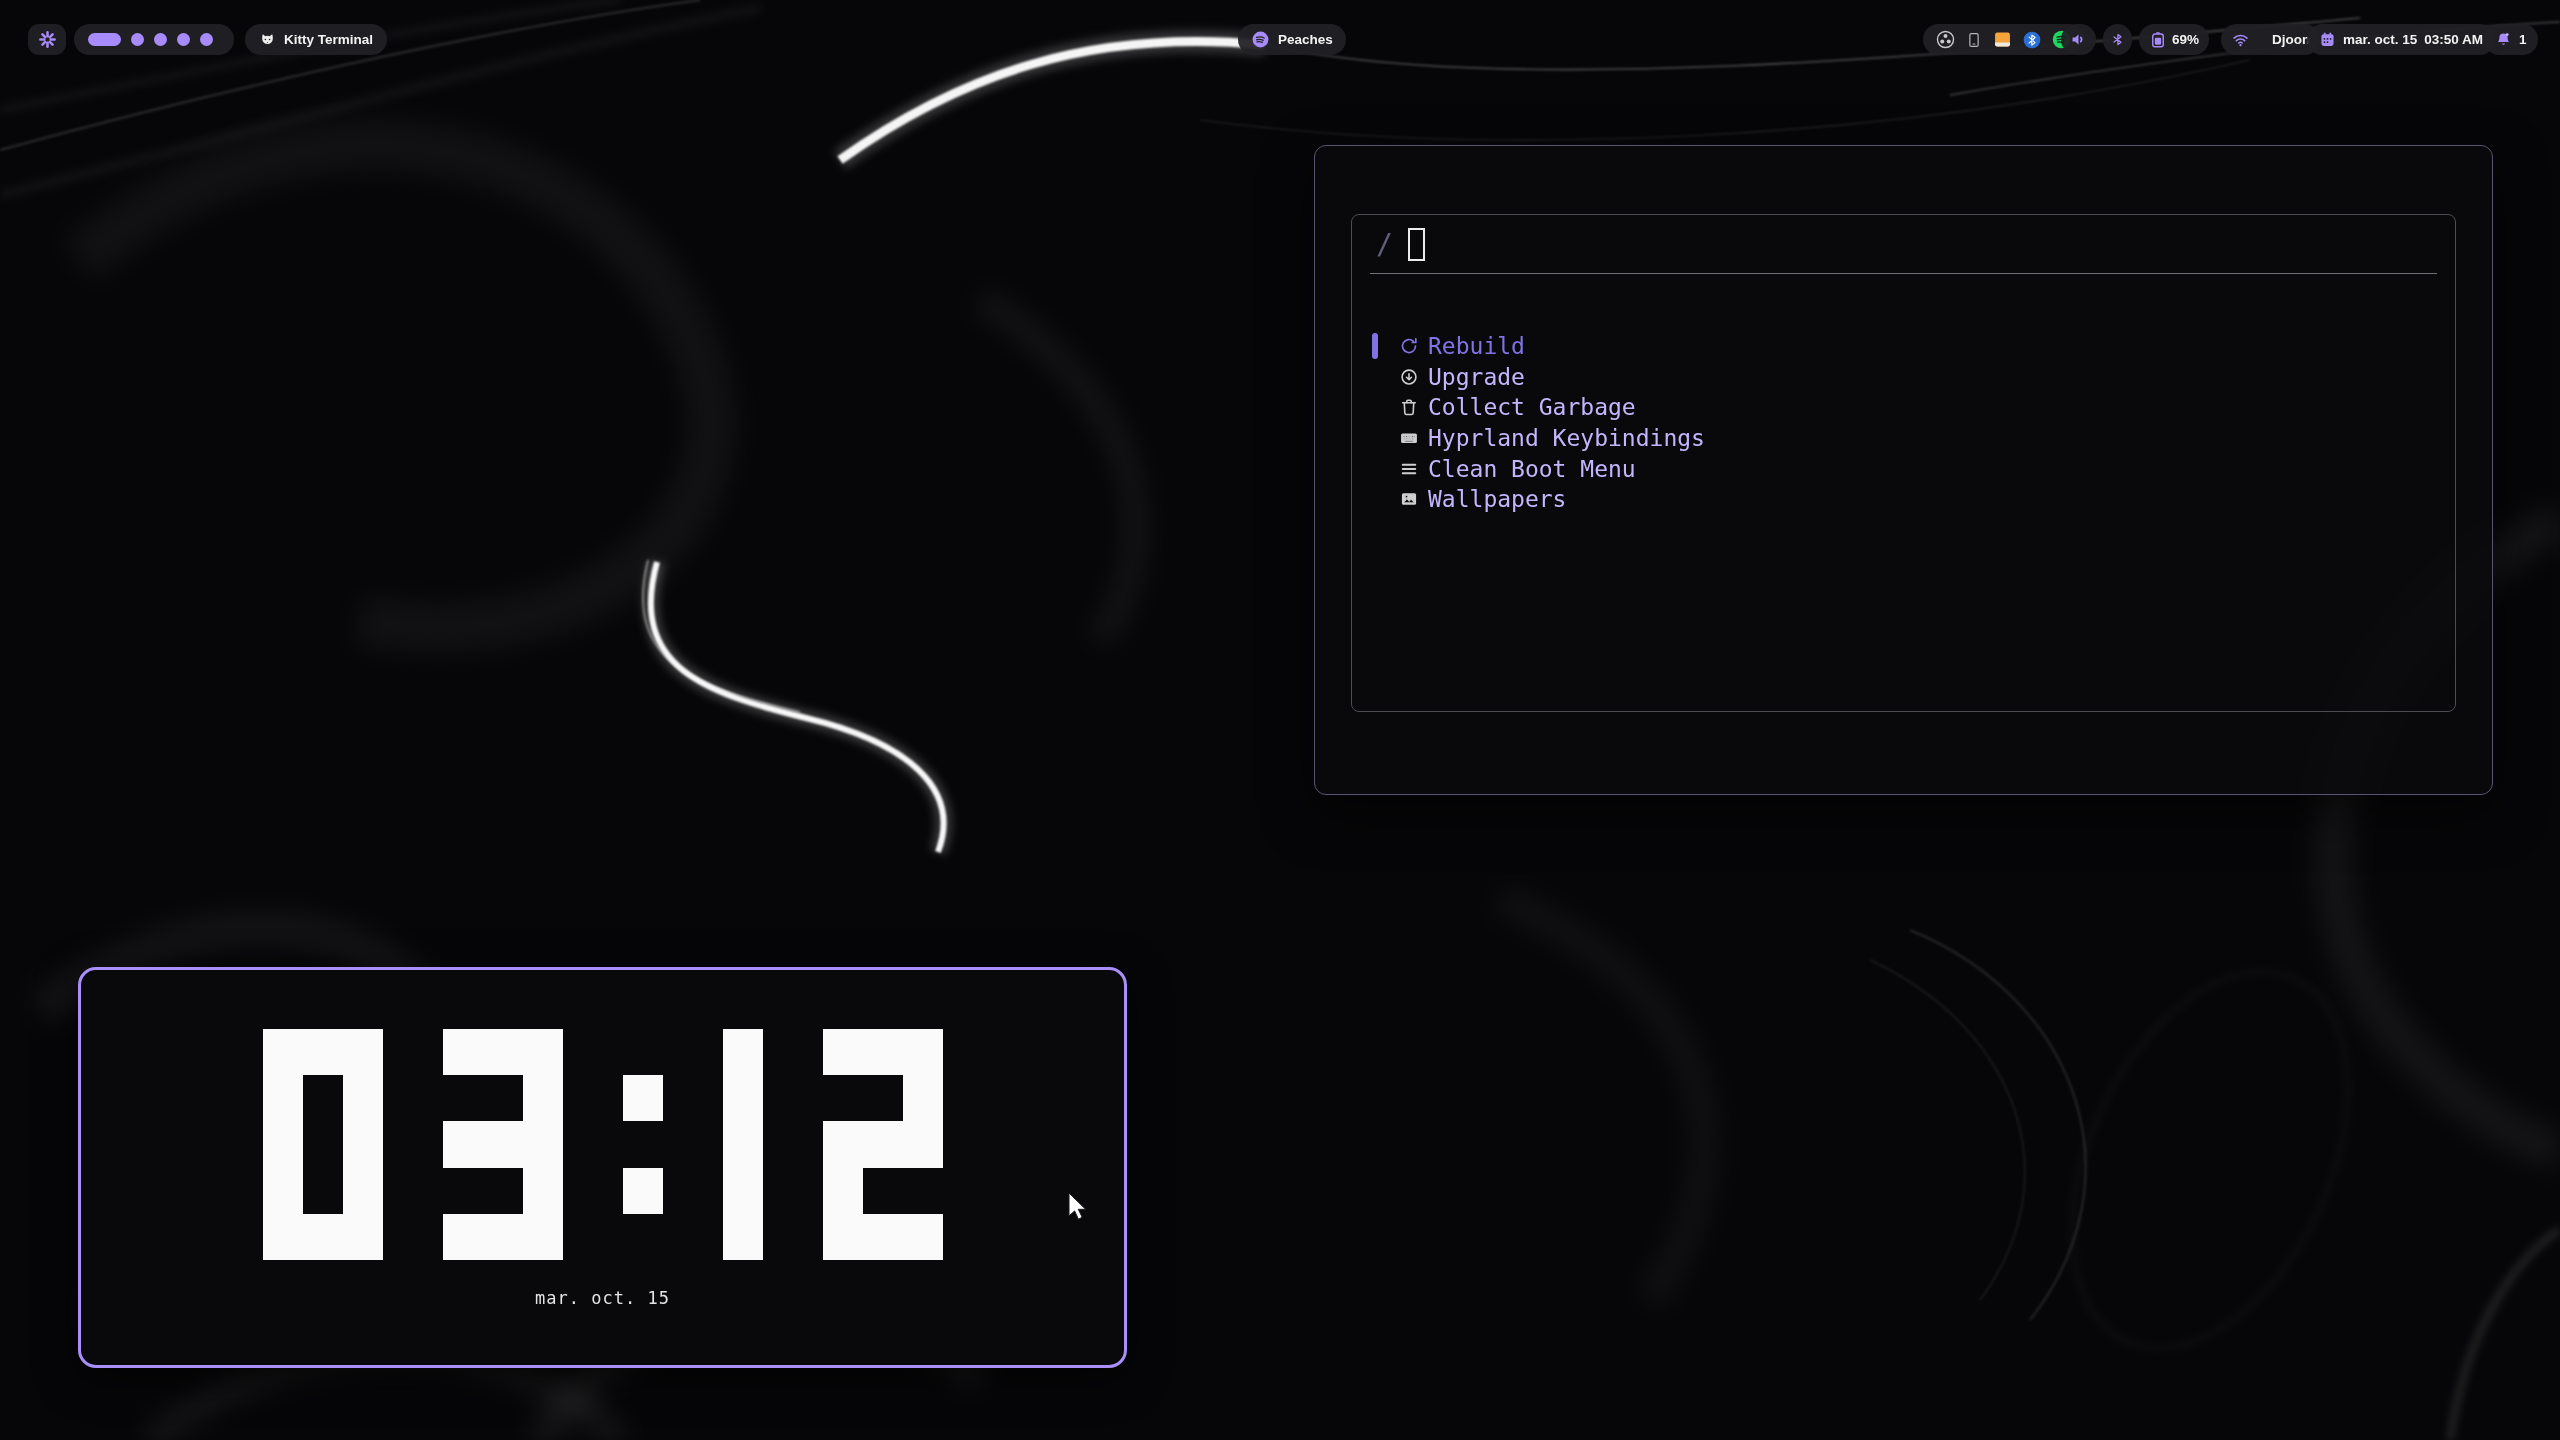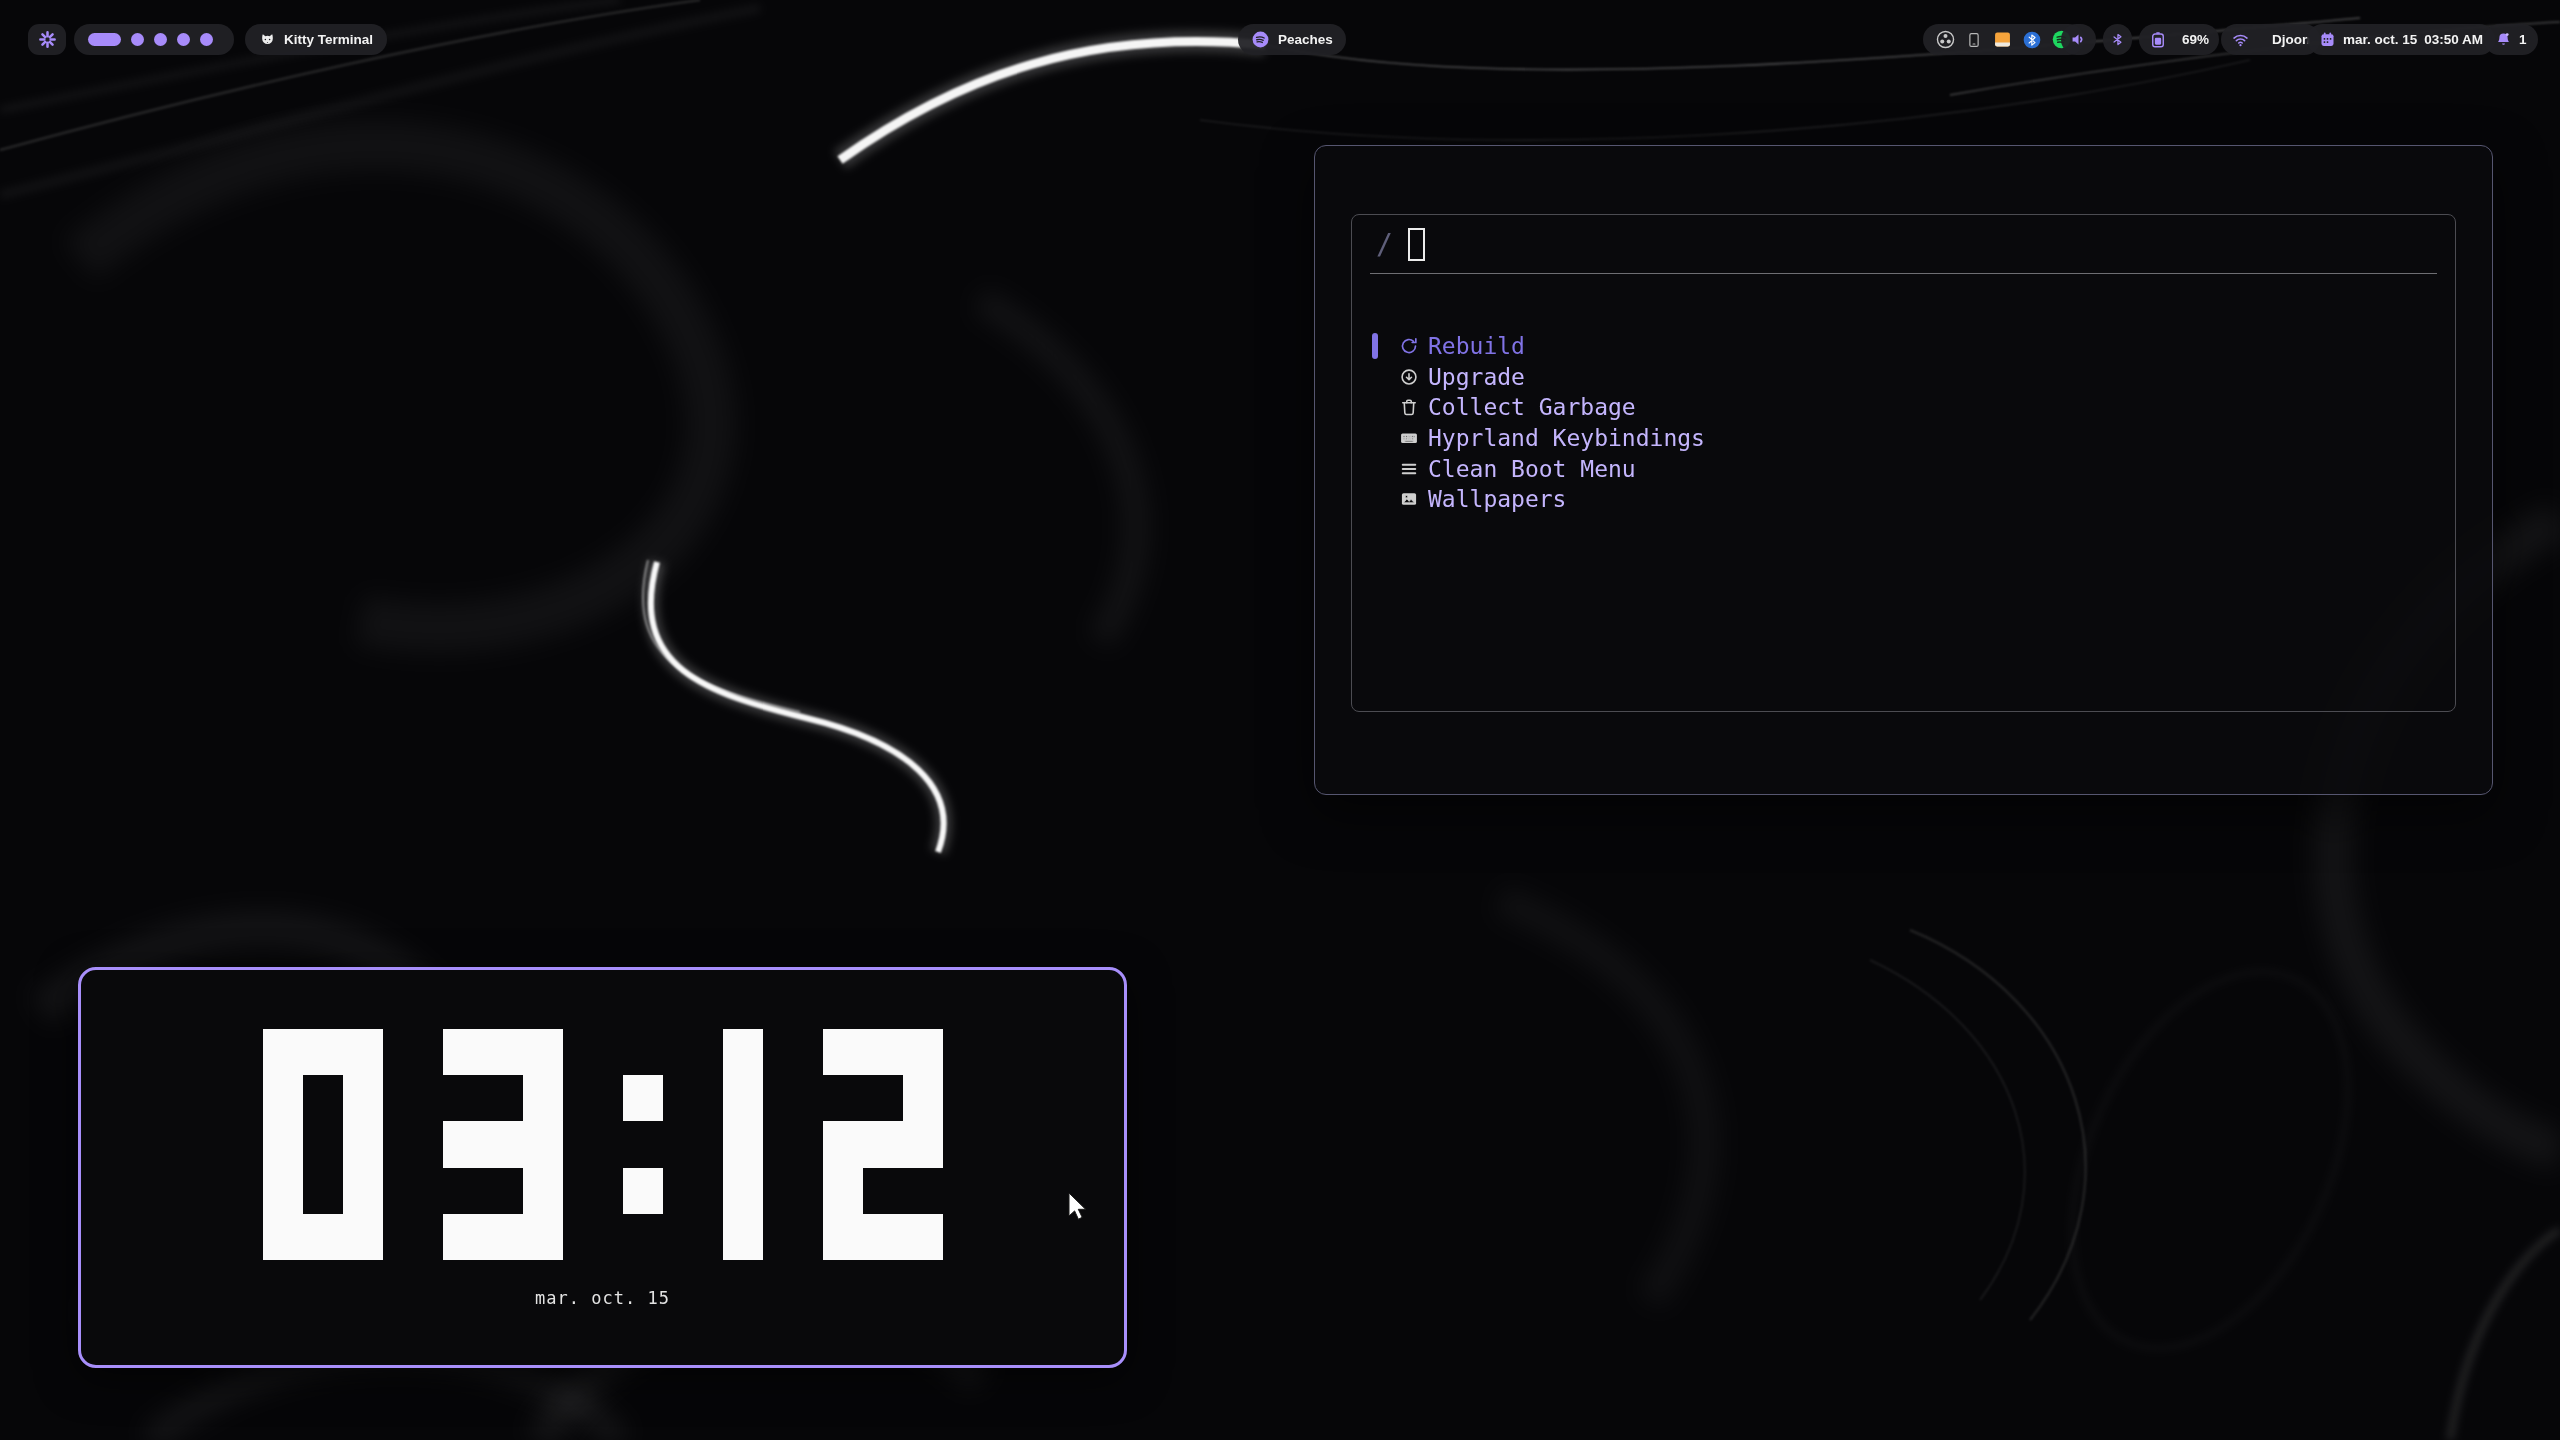--- a/index.html
+++ b/index.html
@@ -15,21 +15,21 @@
   .pill .txt{white-space:nowrap;}
   #launcher-pill{left:28px;width:38px;justify-content:center;border-radius:11px;}
   #workspace-pill{left:74px;width:160px;padding:0 14px;gap:10px;}
   .ws-active{width:33px;height:13px;border-radius:7px;background:var(--accent);}
   .ws-dot{width:13px;height:13px;border-radius:50%;background:var(--accent);}
   #window-pill{left:245px;padding:0 14px;}
   #media-pill{left:1238px;padding:0 13px;}
   #tray-pill{left:1923px;padding:0 12px;gap:9px;}
   #volume-pill{left:2061px;padding:0 8px;}
   #bt-pill{left:2103px;padding:0 7px;}
-  #battery-pill{left:2139px;padding:0 10px;gap:15px;}
+  #battery-pill{left:2139px;padding:0 10px;gap:5px;}
   #network-pill{left:2221px;padding:0 10px;gap:22px;}
   #datetime-pill{left:2307px;padding:0 12px;gap:7px;}
   #bell-pill{left:2484px;padding:0 11px;gap:7px;}
   .pill svg{display:block;}
   
   .launcher{position:absolute;left:1314px;top:145px;width:1179px;height:650px;
             background:rgba(10,10,13,.85);border:1.5px solid #565670;border-radius:12px;
             box-sizing:border-box;z-index:4;box-shadow:0 18px 50px rgba(0,0,0,.55);}
   .launcher-inner{position:absolute;left:36px;top:68px;width:1105px;height:498px;
             border:1px solid #4c4c52;border-radius:8px;box-sizing:border-box;}

